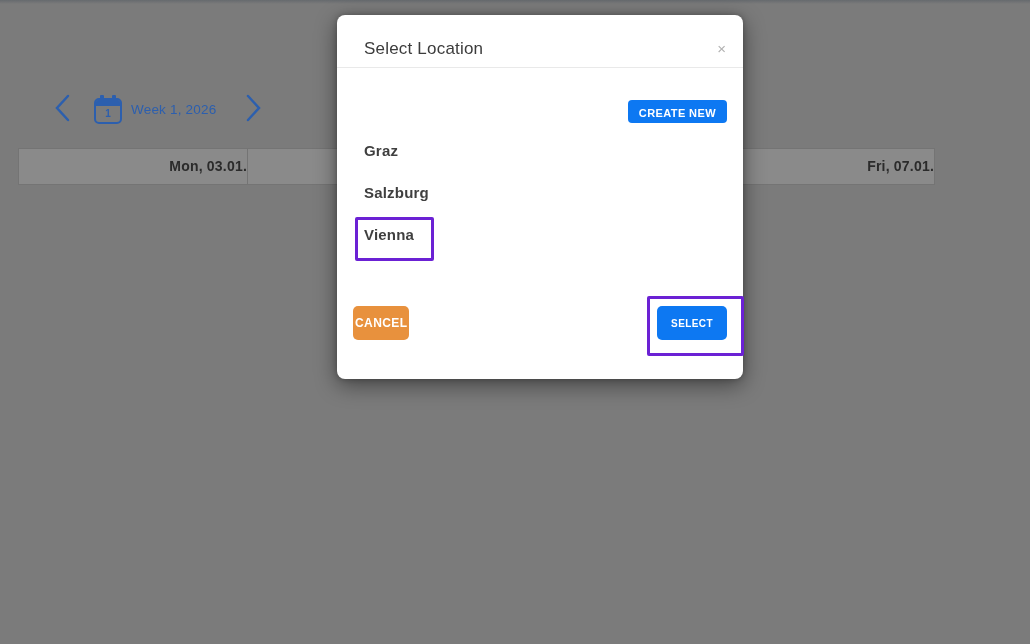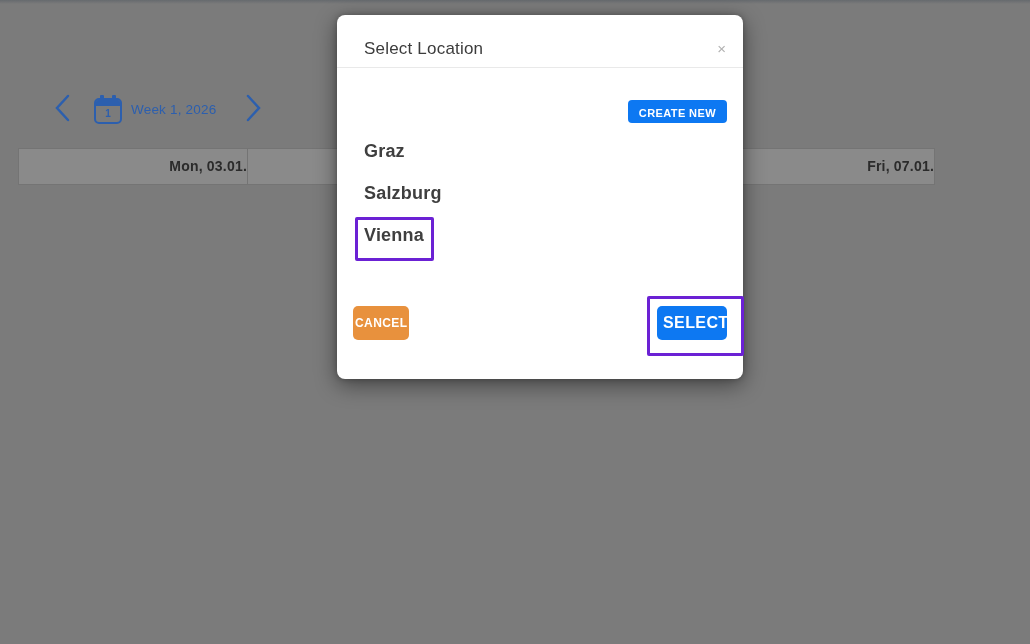--- a/index.html
+++ b/index.html
@@ -42,25 +42,25 @@
   .close-btn{position:absolute;right:17px;top:26px;background:none;border:none;
     padding:0;cursor:pointer;font-size:15px;color:#b1b1b1;line-height:15px;}
 
   .btn{border:none;cursor:pointer;color:#fff;font-weight:700;
     font-family:"Liberation Sans", sans-serif;letter-spacing:.4px;}
   .create-btn{position:absolute;right:16px;top:85px;height:23px;padding:7px 11px;
     background:#0d78f2;border-radius:4px;font-size:11px;}
   .cancel-btn{position:absolute;left:16px;top:291px;height:34px;padding:0 2px;
     background:#e8913d;border-radius:5px;font-size:12px;}
   .select-btn{position:absolute;right:16px;top:291px;height:34px;width:70px;
-    background:#0d78f2;border-radius:5px;font-size:16px;}
+    background:#0d78f2;border-radius:5px;font-size:10px;}
 
   .location-list{position:absolute;left:27px;top:128px;}
   .location-item{height:16px;line-height:16px;margin-bottom:26px;cursor:pointer;
-    font-size:18px;font-weight:700;color:#3f3f3f;letter-spacing:.2px;}
+    font-size:15px;font-weight:700;color:#3f3f3f;letter-spacing:.2px;}
 
   
   .annotation{position:absolute;border:3px solid #6b21d4;border-radius:2px;
     pointer-events:none;background:transparent;}
   .vienna-annotation{left:18px;top:202px;width:73px;height:38px;}
   .select-annotation{left:310px;top:281px;width:91px;height:54px;}
 </style>
 </head>
 <body>
 

